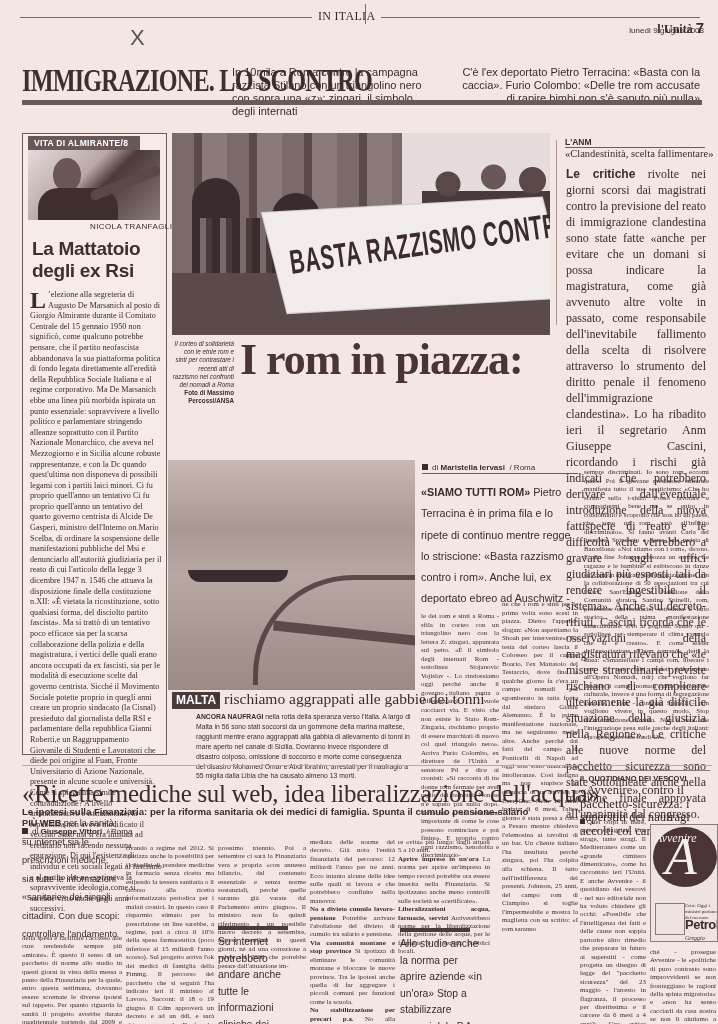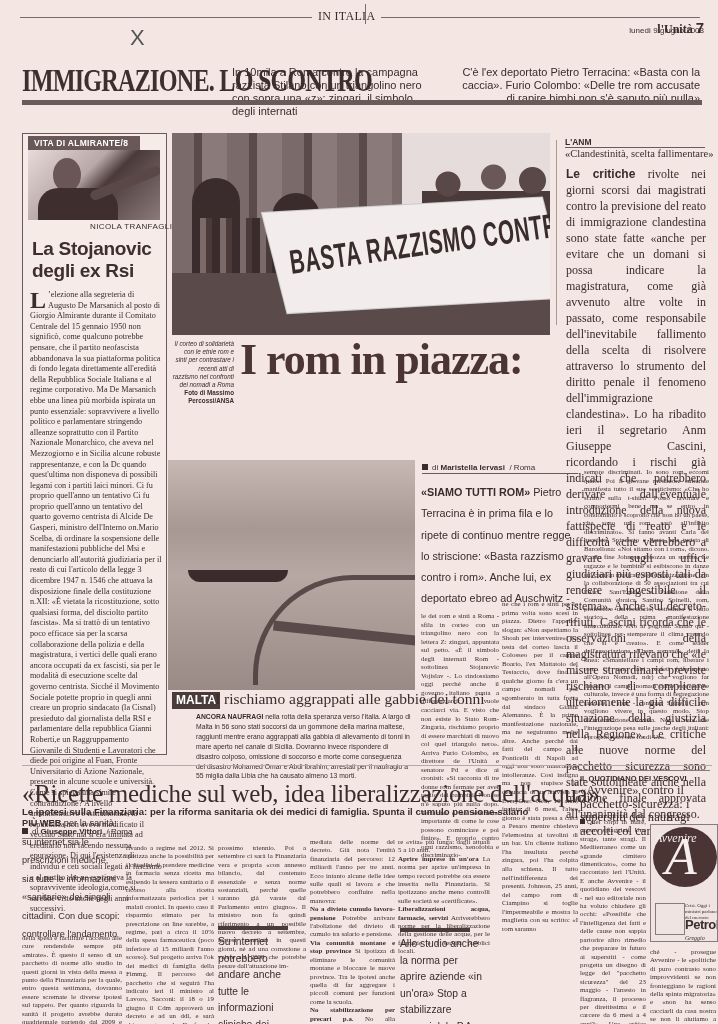--- a/index.html
+++ b/index.html
@@ -120,21 +120,21 @@
 <div class="abs section-bar"></div>
 
 <div class="abs lbox"></div>
 <div class="abs lbox-tag" style="text-transform:uppercase">Vita di Almirante/8</div>
 <div class="abs portrait">
     <div class="head"></div>
     <div class="body"></div>
     <div class="arm"></div>
   </div>
 <div class="abs byline-l" style="text-transform:uppercase">Nicola Tranfaglia</div>
-<div class="abs lhead">La Stojanovic degli ex Rsi</div>
+<div class="abs lhead">La Mattatoio degli ex Rsi</div>
 <div class="abs lbody"><span class="drop">L</span><span>’elezione alla segreteria di Augusto De Marsanich al posto di Giorgio Almirante durante il Comitato Centrale del 15 gennaio 1950 non significò, come qualcuno potrebbe pensare, che il partito neofascista abbandonava la sua piattaforma politica di fondo legata direttamente all'eredità della Repubblica Sociale Italiana e al regime corporativo. Ma De Marsanich ebbe una linea più morbida ispirata un punto essenziale: sopravvivere a livello politico e parlamentare stringendo alleanze soprattutto con il Partito Nazionale Monarchico, che aveva nel Mezzogiorno e in Sicilia alcune robuste rappresentanze, e con la Dc quando quest'ultima non disponeva di possibili legami con i partiti laici minori. Ci fu proprio quell'anno un tentativo Ci fu proprio quell'anno un tentativo del quarto governo centrista di Alcide De Gasperi, ministro dell'Interno on.Mario Scelba, di ordinare la sospensione delle manifestazioni pubbliche del Msi e denunciarlo all'autorità giudiziaria per il reato di cui l'articolo della legge 3 dicembre 1947 n. 1546 che attuava la disposizione finale della costituzione n.XII: «È vietata la ricostituzione, sotto qualsiasi forma, del disciolto partito fascista». Ma si trattò di un tentativo poco efficace sia per la scarsa collaborazione della polizia e della magistratura, i vertici delle quali erano ancora occupati da ex fascisti, sia per le modalità di esecuzione scelte dal governo centrista. Sicché il Movimento Sociale potette proprio in quegli anni creare un proprio sindacato (la Cisnal) presieduto dal giornalista della RSI e parlamentare della repubblica Gianni Roberti,e un Raggruppamento Giovanile di Studenti e Lavoratori che diede poi origine al Fuan, Fronte Universitario di Azione Nazionale, presente in alcune scuole e università. Come si spiega una simile contraddizione? A livello amministrativo e istituzionale, la repubblica non aveva modificato il vecchio Stato ma si era limitata ad ereditarlo non facendo nessuna epurazione. Di qui l'esistenza di individui e ceti sociali legati al fascismo e al partito che ne esprimeva la sopravvivente ideologia,come si sarebbe visto anche negli anni successivi.</span></div>
 
 <div class="abs photo1">
   <div class="arch-bg"></div>
   <div class="arch" style="left:20px"></div>
   <div class="arch" style="left:100px;top:60px;height:60px"></div>
   <div class="sky"></div>
   <div class="crowd"></div>
   <div class="people"></div>
   <div class="ground"></div>

